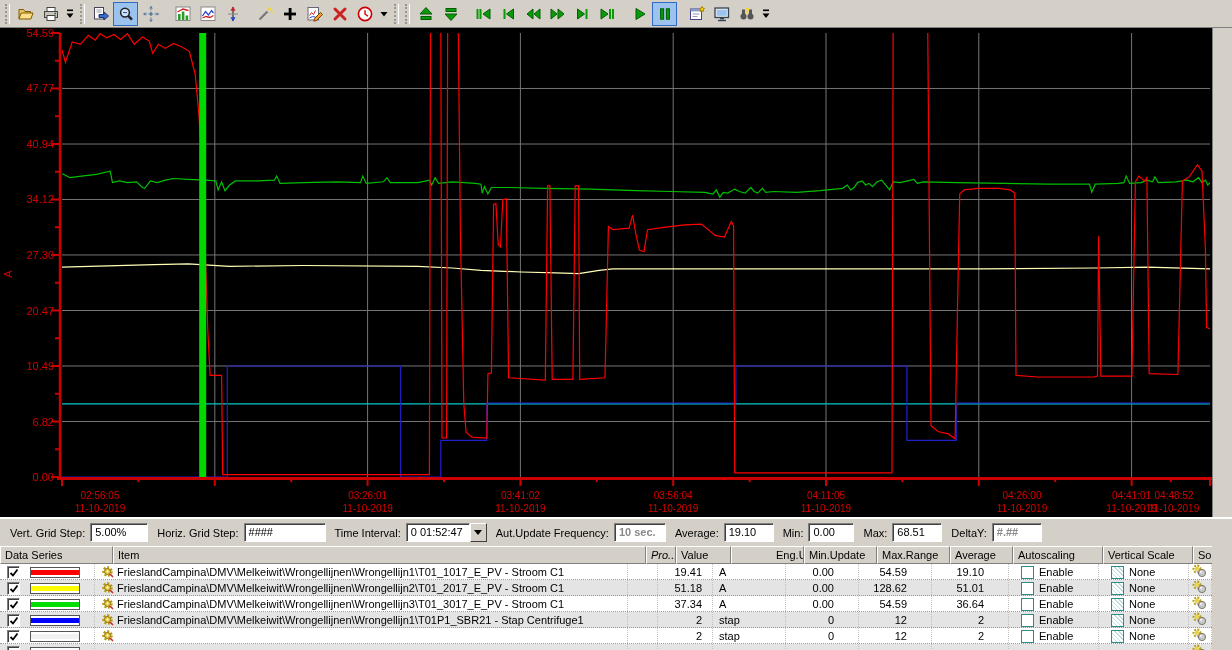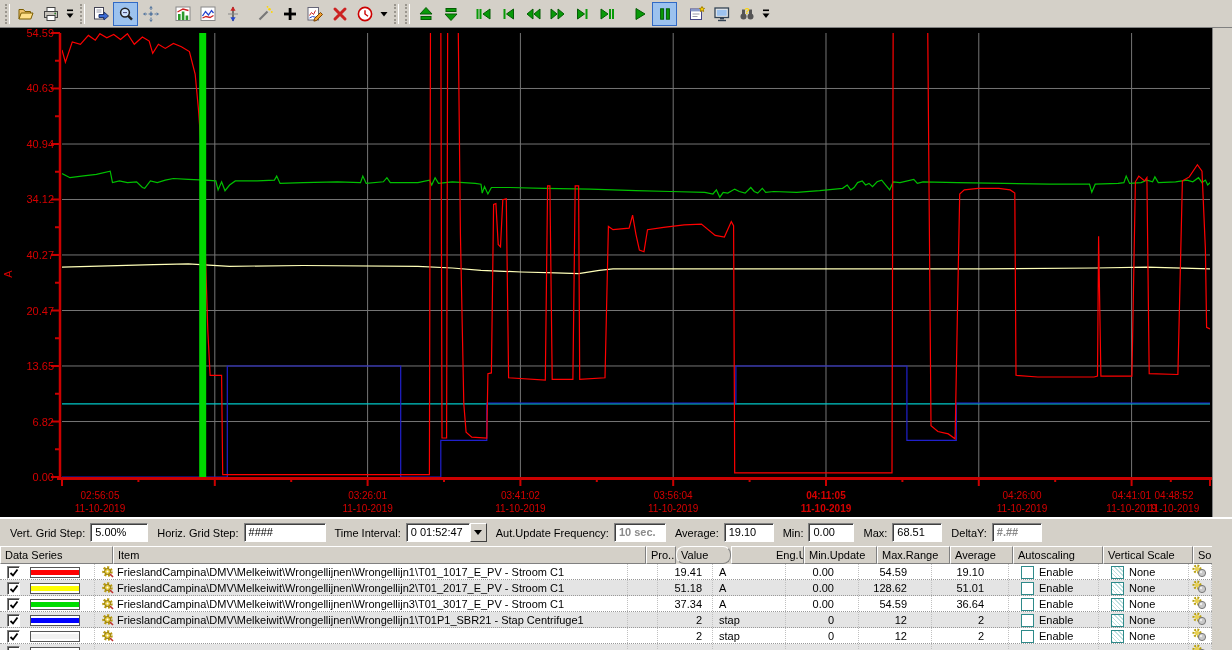--- a/index.html
+++ b/index.html
@@ -407,26 +407,26 @@
       <line x1="443.997" y1="449" x2="443.997" y2="454" stroke="#cc0000" stroke-width="2"></line>
       <line x1="596.7958" y1="449" x2="596.7958" y2="454" stroke="#cc0000" stroke-width="2"></line>
       <line x1="749.5946" y1="449" x2="749.5946" y2="454" stroke="#cc0000" stroke-width="2"></line>
       <line x1="902.3933999999999" y1="449" x2="902.3933999999999" y2="454" stroke="#cc0000" stroke-width="2"></line>
       <line x1="1055.1922" y1="449" x2="1055.1922" y2="454" stroke="#cc0000" stroke-width="2"></line>
       <line x1="1170.7957999999999" y1="449" x2="1170.7957999999999" y2="454" stroke="#cc0000" stroke-width="2"></line>
     </svg>
   <div id="y-axis-title">A</div>
   <div id="chart-right-strip"></div>
 <div class="ylabel" style="left: 12px; top: -1px;">54.59</div>
-    <div class="ylabel" style="left: 12px; top: 54.4695px;">40.63</div>
+    <div class="ylabel" style="left: 12px; top: 54.4695px;">47.77</div>
     <div class="ylabel" style="left: 12px; top: 110.02px;">40.94</div>
     <div class="ylabel" style="left: 12px; top: 165.49px;">34.12</div>
-    <div class="ylabel" style="left: 12px; top: 220.959px;">40.27</div>
+    <div class="ylabel" style="left: 12px; top: 220.959px;">27.30</div>
     <div class="ylabel" style="left: 12px; top: 276.51px;">20.47</div>
-    <div class="ylabel" style="left: 12px; top: 331.98px;">13.65</div>
+    <div class="ylabel" style="left: 12px; top: 331.98px;">10.49</div>
     <div class="ylabel" style="left: 12px; top: 387.531px;">6.82</div>
     <div class="ylabel" style="left: 12px; top: 443px;">0.00</div>
     <div class="xlabel" style="left: 66px; top: 461px;">
       <div>02:56:05</div>
       <div>11-10-2019</div>
     </div>
     <div class="xlabel" style="left: 180.799px; top: 461px; margin-top: 40px;">
       <div>03:11:00</div>
       <div>11-10-2019</div>
     </div>
@@ -435,21 +435,21 @@
       <div>11-10-2019</div>
     </div>
     <div class="xlabel" style="left: 486.396px; top: 461px;">
       <div>03:41:02</div>
       <div>11-10-2019</div>
     </div>
     <div class="xlabel" style="left: 639.195px; top: 461px;">
       <div>03:56:04</div>
       <div>11-10-2019</div>
     </div>
-    <div class="xlabel" style="left: 791.994px; top: 461px; font-weight: bold;">
+    <div class="xlabel" style="left: 791.994px; top: 461px;">
       <div>04:11:05</div>
       <div>11-10-2019</div>
     </div>
     <div class="xlabel" style="left: 988px; top: 461px;">
       <div>04:26:00</div>
       <div>11-10-2019</div>
     </div>
     <div class="xlabel" style="left: 1097.59px; top: 461px;">
       <div>04:41:01</div>
       <div>11-10-2019</div>
@@ -493,22 +493,22 @@
     <span class="set-field">
       <span class="set-label">DeltaY:</span>
       <span class="set-box disabled" style="width:50px">#.##</span>
     </span>
   </div>
 
 <div id="table">
   <div id="table-header">
       <div class="th" style="width: 113px;">Data Series</div>
       <div class="th" style="width: 533px;">Item</div>
-      <div class="th" style="width: 30px;">Pro...</div>
-      <div class="th" style="width: 55px; border-radius: 8px;">Value</div>
+      <div class="th" style="width: 30px; font-style: italic;">Pro...</div>
+      <div class="th" style="width: 55px;">Value</div>
       <div class="th" style="width: 73px; padding-left: 44px;">Eng.Unit</div>
       <div class="th" style="width: 73px;">Min.Update</div>
       <div class="th" style="width: 73px;">Max.Range</div>
       <div class="th" style="width: 63px;">Average</div>
       <div class="th" style="width: 90px;">Autoscaling</div>
       <div class="th" style="width: 90px;">Vertical Scale</div>
       <div class="th" style="width: 23px;">Sou</div>
     </div>
   <div id="table-rows">
       <div class="tr">

